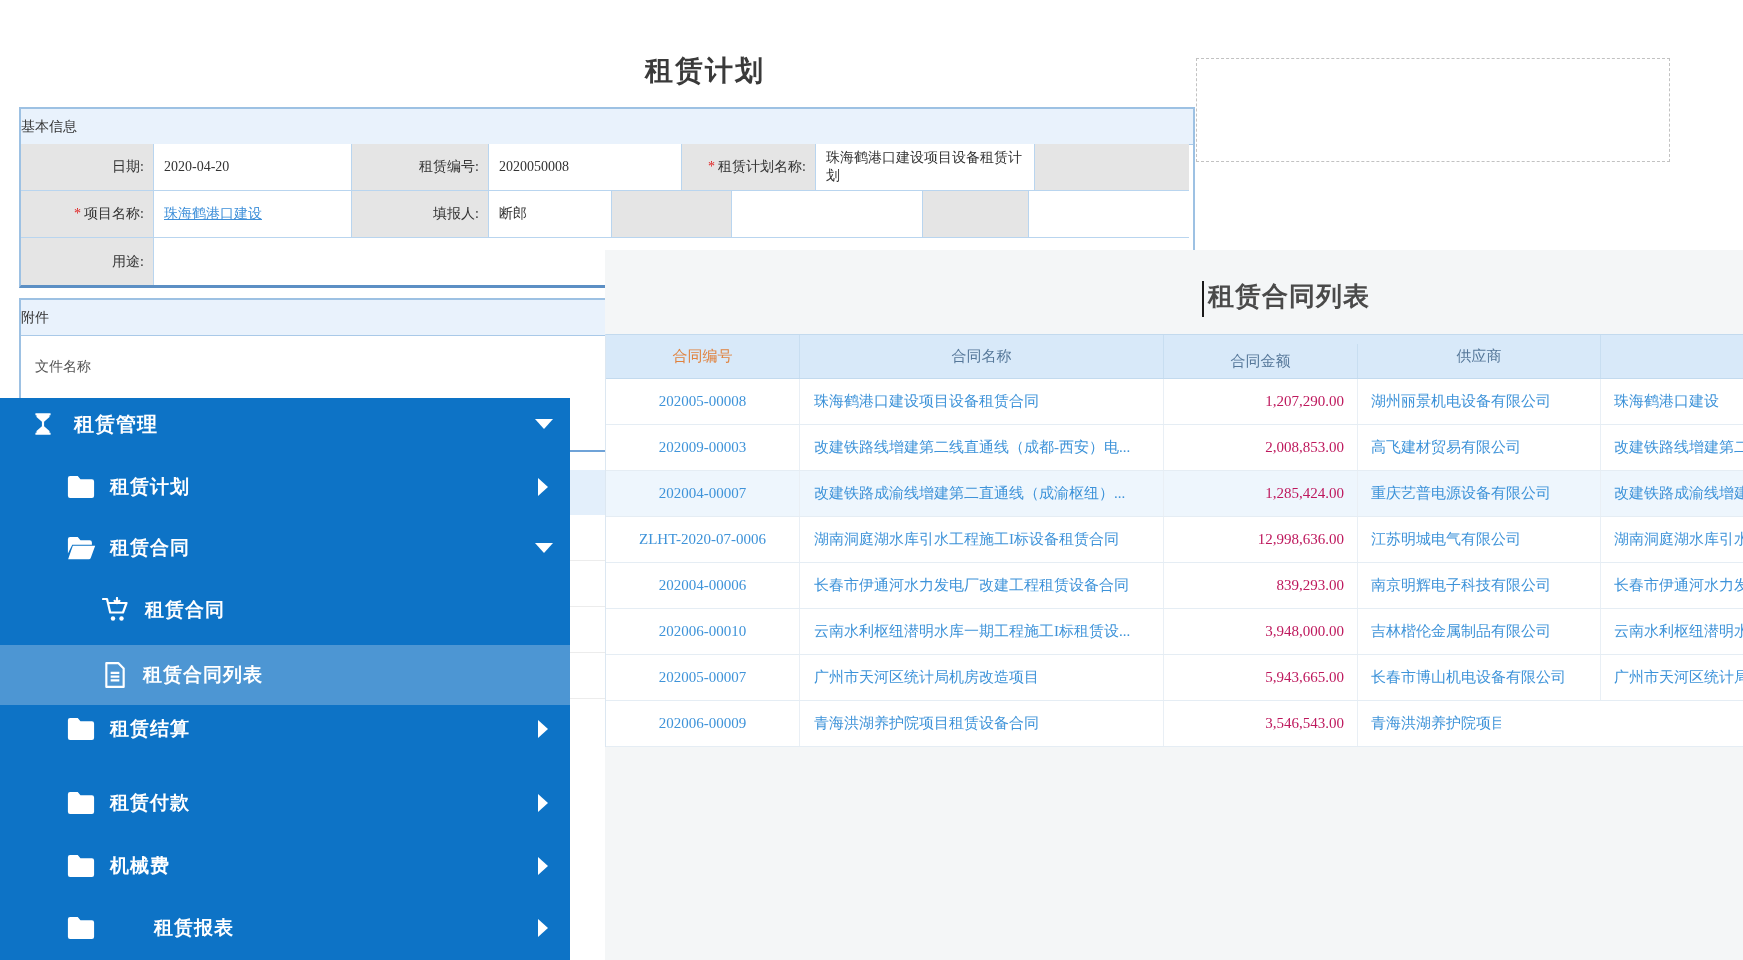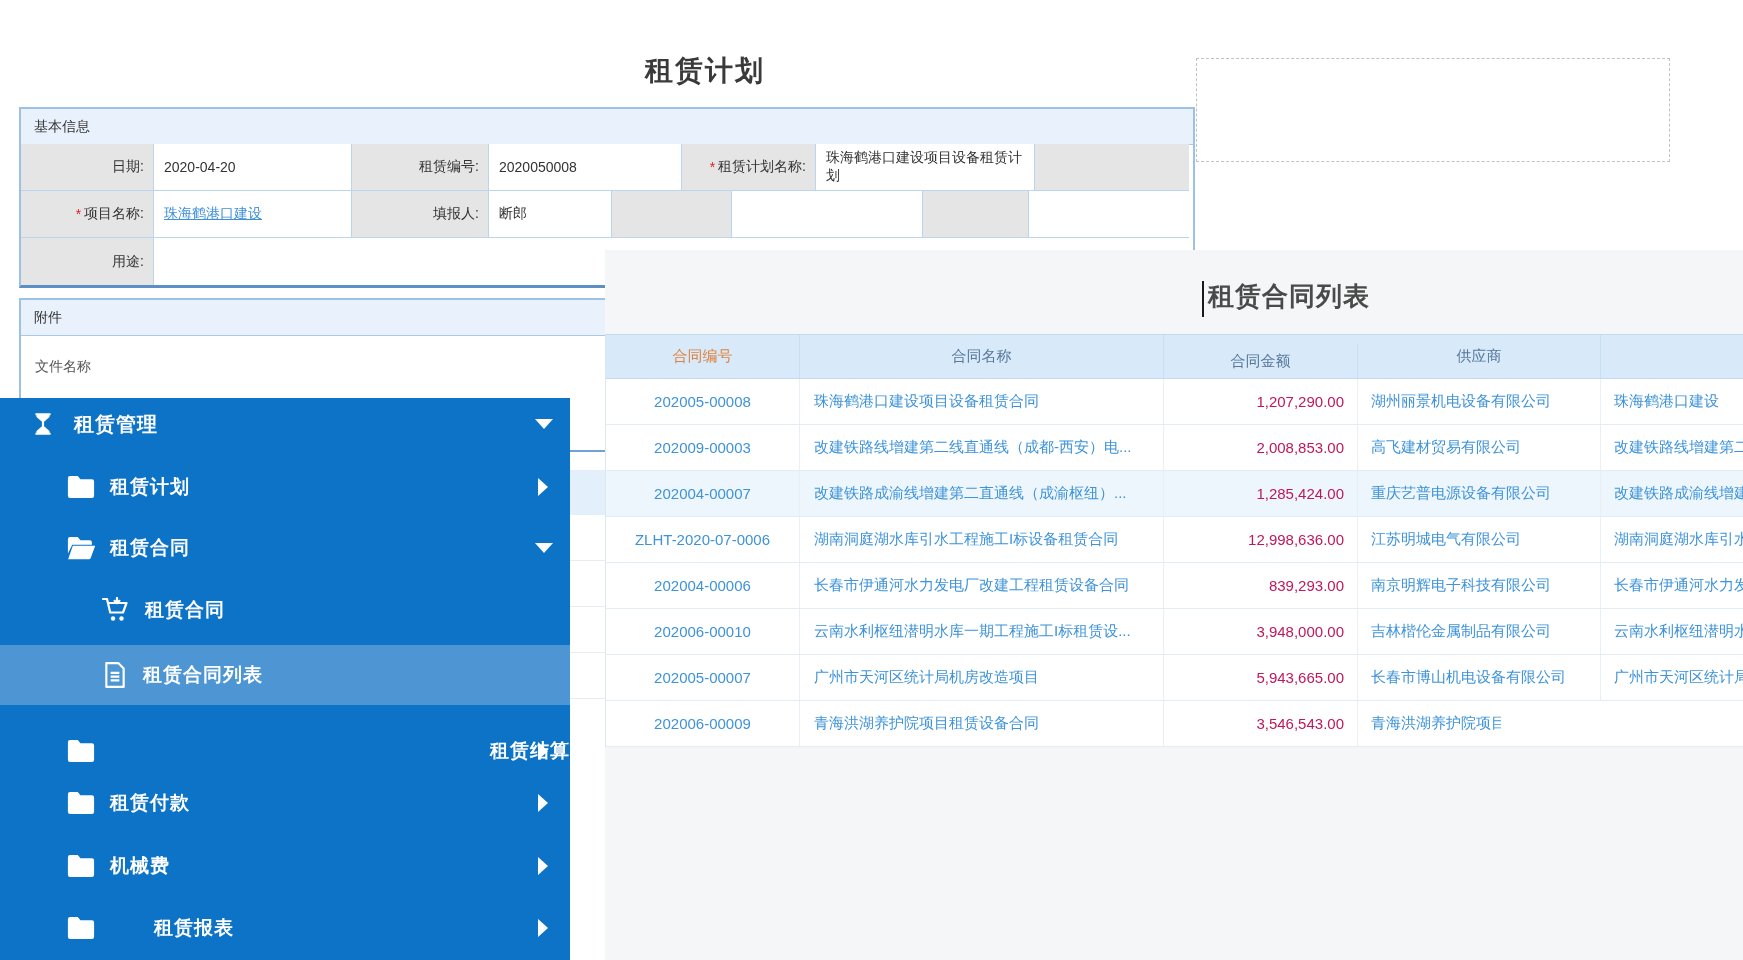--- a/index.html
+++ b/index.html
@@ -1,24 +1,24 @@
 <!DOCTYPE html>
 <html><head>
 <meta charset="utf-8">
 <style>
   html,body{margin:0;padding:0;}
   body{font-family:"Liberation Sans","DejaVu Sans",sans-serif;background:#fff;}
-  .stage{position:relative;width:1743px;height:960px;overflow:hidden;background:#ffffff;}
+  .stage{position:relative;width:1743px;height:960px;overflow:hidden;background:#ffffff;font-family:Liberation Serif, serif;}
 
   
   .page-title{position:absolute;left:645px;top:52px;width:320px;font-size:28px;font-weight:bold;color:#3a3a3a;letter-spacing:2px;}
   .dashed-box{position:absolute;left:1196px;top:58px;width:472px;height:102px;border:1px dashed #c2c2c2;background:#fff;}
 
   .panel{position:absolute;background:#fff;border:2px solid #9dc1e3;border-bottom:3px solid #5c8fc4;}
-  .panel-header{height:35px;line-height:35px;background:#e9f2fc;border-bottom:1px solid #a9c9e8;padding-left:13px;font-size:14px;color:#333;}
+  .panel-header{height:35px;line-height:35px;background:#e9f2fc;border-bottom:1px solid #a9c9e8;font-size:14px;color:#333;}
   .form-panel{left:19px;top:107px;width:1172px;height:176px;}
   .fcell{position:absolute;box-sizing:border-box;border-right:1px solid #b9d5ef;border-bottom:1px solid #b9d5ef;height:47px;display:flex;align-items:center;font-size:14px;color:#333;}
   .flabel{background:#e5e5e5;justify-content:flex-end;padding-right:9px;}
   .fvalue{background:#fff;padding-left:10px;}
   .star{color:#e02020;margin-right:3px;font-size:14px;}
   .form-link{color:#3e8fd9;text-decoration:underline;cursor:pointer;}
 
   .attach-panel{left:19px;top:298px;width:1172px;height:150px;border-bottom:2px solid #6fa3d8;}
   .attach-row{height:62px;display:flex;align-items:center;padding-left:14px;font-size:14px;color:#555;background:#fff;}
 
@@ -229,21 +229,21 @@
     <div class="side-item selected" style="top:247px;height:60px;">
       <span class="icon" style="margin-left:103px;">
         <svg width="24" height="26" viewBox="0 0 20 24" fill="none" stroke="#fff" stroke-width="2" stroke-linejoin="round">
           <path d="M2 1h11l5 5v17H2z"></path>
           <path d="M6 10h8M6 13.5h8M6 17h8"></path>
         </svg>
       </span>
       <span class="lbl" style="margin-left:16px;">租赁合同列表</span>
     </div>
 
-    <div class="side-item" style="top:322px;height:62px;justify-content:space-between;">
+    <div class="side-item" style="top:300px;height:62px;">
       <span class="icon" style="margin-left:66px;">
         <svg width="30" height="24" viewBox="0 0 26 22">
             <path fill="#fff" d="M1 3a2 2 0 0 1 2-2h7l2.5 3H23a2 2 0 0 1 2 2v13a2 2 0 0 1-2 2H3a2 2 0 0 1-2-2z"></path>
           </svg>
       </span>
       <span class="lbl" style="margin-left:14px;">租赁结算</span>
       <span class="arr-right"></span>
     </div>
 
     <div class="side-item" style="top:374px;height:62px;">

